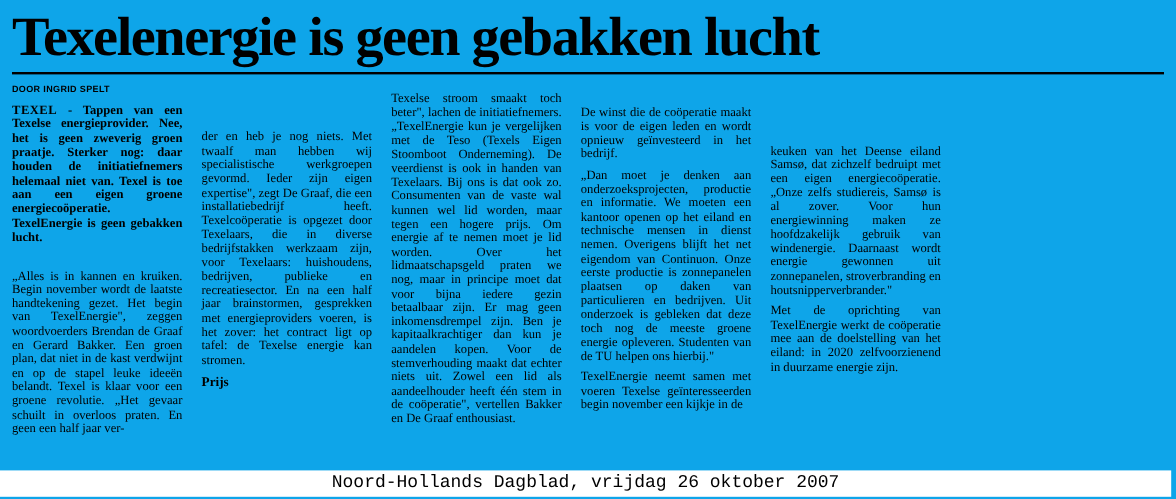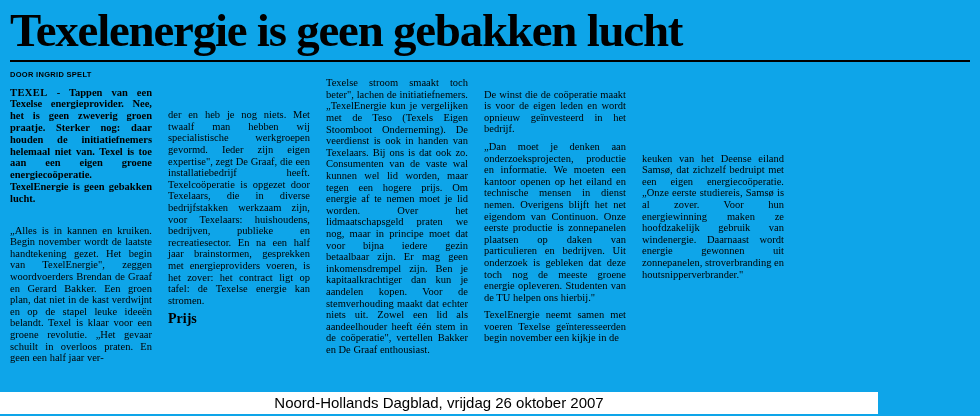--- a/index.html
+++ b/index.html
@@ -68,31 +68,31 @@
   .lead .place {
     font-variant: small-caps;
     letter-spacing: 0.4px;
   }
   p.body {
     margin: 0 0 6px 0;
     text-indent: 0;
   }
   h2.sub {
     font-weight: bold;
-    font-size: 14px;
+    font-size: 11px;
     margin: 7px 0 4px 0;
     line-height: 12px;
   }
   .footer {
     position: absolute;
     left: 0;
     bottom: 2px;
-    width: 878px;
+    width: 976px;
     text-align: center;
-    font-family: Liberation Sans, sans-serif;
+    font-family: Liberation Mono, monospace;
     font-size: 15px;
     color: #000;
     background: #fff;
     padding: 2px 0 3px 0;
   }
 </style>
 </head>
 <body>
 
 <div class="page">
@@ -117,19 +117,20 @@
       <p class="body">Texelse stroom smaakt toch beter", lachen de initiatiefnemers. „TexelEnergie kun je vergelijken met de Teso (Texels Eigen Stoomboot Onderneming). De veerdienst is ook in handen van Texelaars. Bij ons is dat ook zo. Consumenten van de vaste wal kunnen wel lid worden, maar tegen een hogere prijs. Om energie af te nemen moet je lid worden. Over het lidmaatschapsgeld praten we nog, maar in principe moet dat voor bijna iedere gezin betaalbaar zijn. Er mag geen inkomensdrempel zijn. Ben je kapitaalkrachtiger dan kun je aandelen kopen. Voor de stemverhouding maakt dat echter niets uit. Zowel een lid als aandeelhouder heeft één stem in de coöperatie", vertellen Bakker en De Graaf enthousiast.</p>
     </div>
 
     <div class="col">
       <p class="body">De winst die de coöperatie maakt is voor de eigen leden en wordt opnieuw geïnvesteerd in het bedrijf.</p>
       <p class="body">„Dan moet je denken aan onderzoeksprojecten, productie en informatie. We moeten een kantoor openen op het eiland en technische mensen in dienst nemen. Overigens blijft het net eigendom van Continuon. Onze eerste productie is zonnepanelen plaatsen op daken van particulieren en bedrijven. Uit onderzoek is gebleken dat deze toch nog de meeste groene energie opleveren. Studenten van de TU helpen ons hierbij."</p>
       <p class="body">TexelEnergie neemt samen met voeren Texelse geïnteresseerden begin november een kijkje in de</p>
     </div>
 
     <div class="col">
-      <p class="body">keuken van het Deense eiland Samsø, dat zichzelf bedruipt met een eigen energiecoöperatie. „Onze eerste studiereis, Samsø is al zover. Voor hun energiewinning maken ze hoofdzakelijk gebruik van windenergie. Daarnaast wordt energie gewonnen uit zonnepanelen, stroverbranding en houtsnipperverbrander."</p>
+      <p class="body">keuken van het Deense eiland Samsø, dat zichzelf bedruipt met een eigen energiecoöperatie. „Onze zelfs studiereis, Samsø is al zover. Voor hun energiewinning maken ze hoofdzakelijk gebruik van windenergie. Daarnaast wordt energie gewonnen uit zonnepanelen, stroverbranding en houtsnipperverbrander."</p>
+      <p class="body">Met de oprichting van TexelEnergie werkt de coöperatie mee aan de doelstelling van het eiland: in 2020 zelfvoorzienend in duurzame energie zijn.</p>
     </div>
 
   </div>
 
   <div class="footer">Noord-Hollands Dagblad, vrijdag 26 oktober 2007</div>
 </div>
 
 </body></html>

